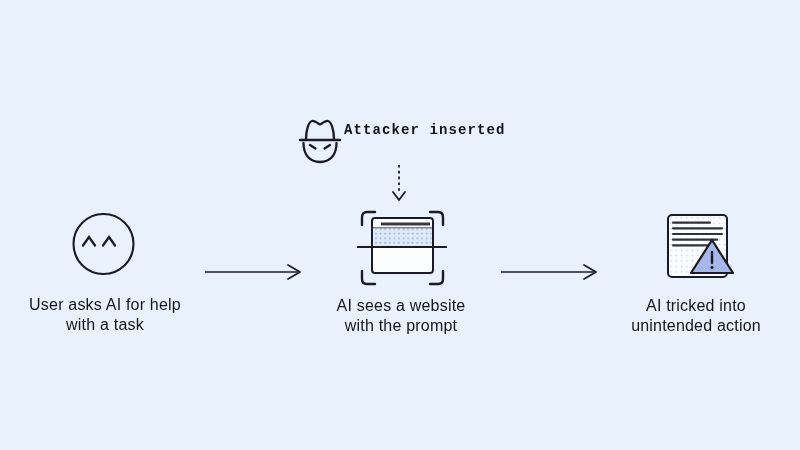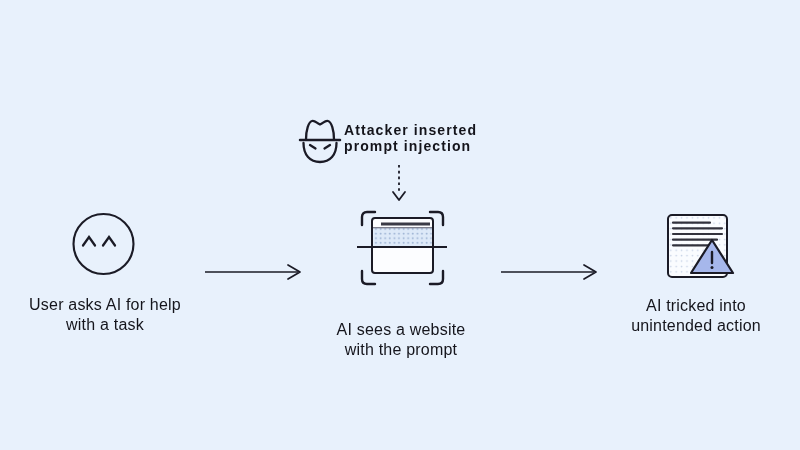--- a/index.html
+++ b/index.html
@@ -21,21 +21,21 @@
     text-align: center;
     font-size: 16px;
     font-weight: 500;
     letter-spacing: 0.2px;
     line-height: 20px;
     color: #15151c;
   }
   .attacker-label {
     position: absolute;
     left: 344px; top: 123px;
-    font-family: Liberation Sans, sans-serif;
+    font-family: Liberation Mono, monospace;
     font-weight: 700;
     font-size: 14px;
     letter-spacing: 1.1px;
     line-height: 15.5px;
     color: #14141b;
     white-space: nowrap;
   }
   svg { display: block; }
 </style>
 </head>
@@ -53,21 +53,20 @@
 
         <path d="M 6.5,26 C 6.5,38 13,45 23,45 C 33,45 39.5,38 39.5,26"></path>
 
         <path d="M 13,28 L 18.5,31.5"></path>
         <path d="M 33,28 L 27.5,31.5"></path>
       </g>
     </svg>
   </div>
   <div class="attacker-label">
     <div>Attacker inserted</div>
-    <div>prompt injection</div>
   </div>
 
   <div class="abs" style="left:390px; top:164px;">
     <svg width="18" height="42" viewBox="0 0 18 42">
       <g fill="none" stroke="#1b1b26" stroke-width="1.8">
         <path d="M 9,1 L 9,29" stroke-dasharray="2.6 3.2"></path>
         <path d="M 3,28 L 9,36 L 15,28" stroke-linecap="round" stroke-linejoin="round"></path>
       </g>
     </svg>
   </div>
@@ -149,21 +148,21 @@
       <path d="M 48,29 L 69,62 L 27,62 Z" fill="#a6b7eb" stroke="#1b1b26" stroke-width="2.2" stroke-linejoin="round"></path>
       <path d="M 48,41 L 48,52" stroke="#1b1b26" stroke-width="2.4" stroke-linecap="round" fill="none"></path>
       <circle cx="48" cy="56.5" r="1.5" fill="#1b1b26"></circle>
     </svg>
   </div>
 
   <div class="step-label" style="left:-10px; top:295px;">
     <div>User asks AI for help</div>
     <div>with a task</div>
   </div>
-  <div class="step-label" style="left:286px; top:296px;margin-top:24px;">
+  <div class="step-label" style="left:286px; top:296px;">
     <div>AI sees a website</div>
     <div>with the prompt</div>
   </div>
   <div class="step-label" style="left:581px; top:296px;">
     <div>AI tricked into</div>
     <div>unintended action</div>
   </div>
 
 </div>
 

